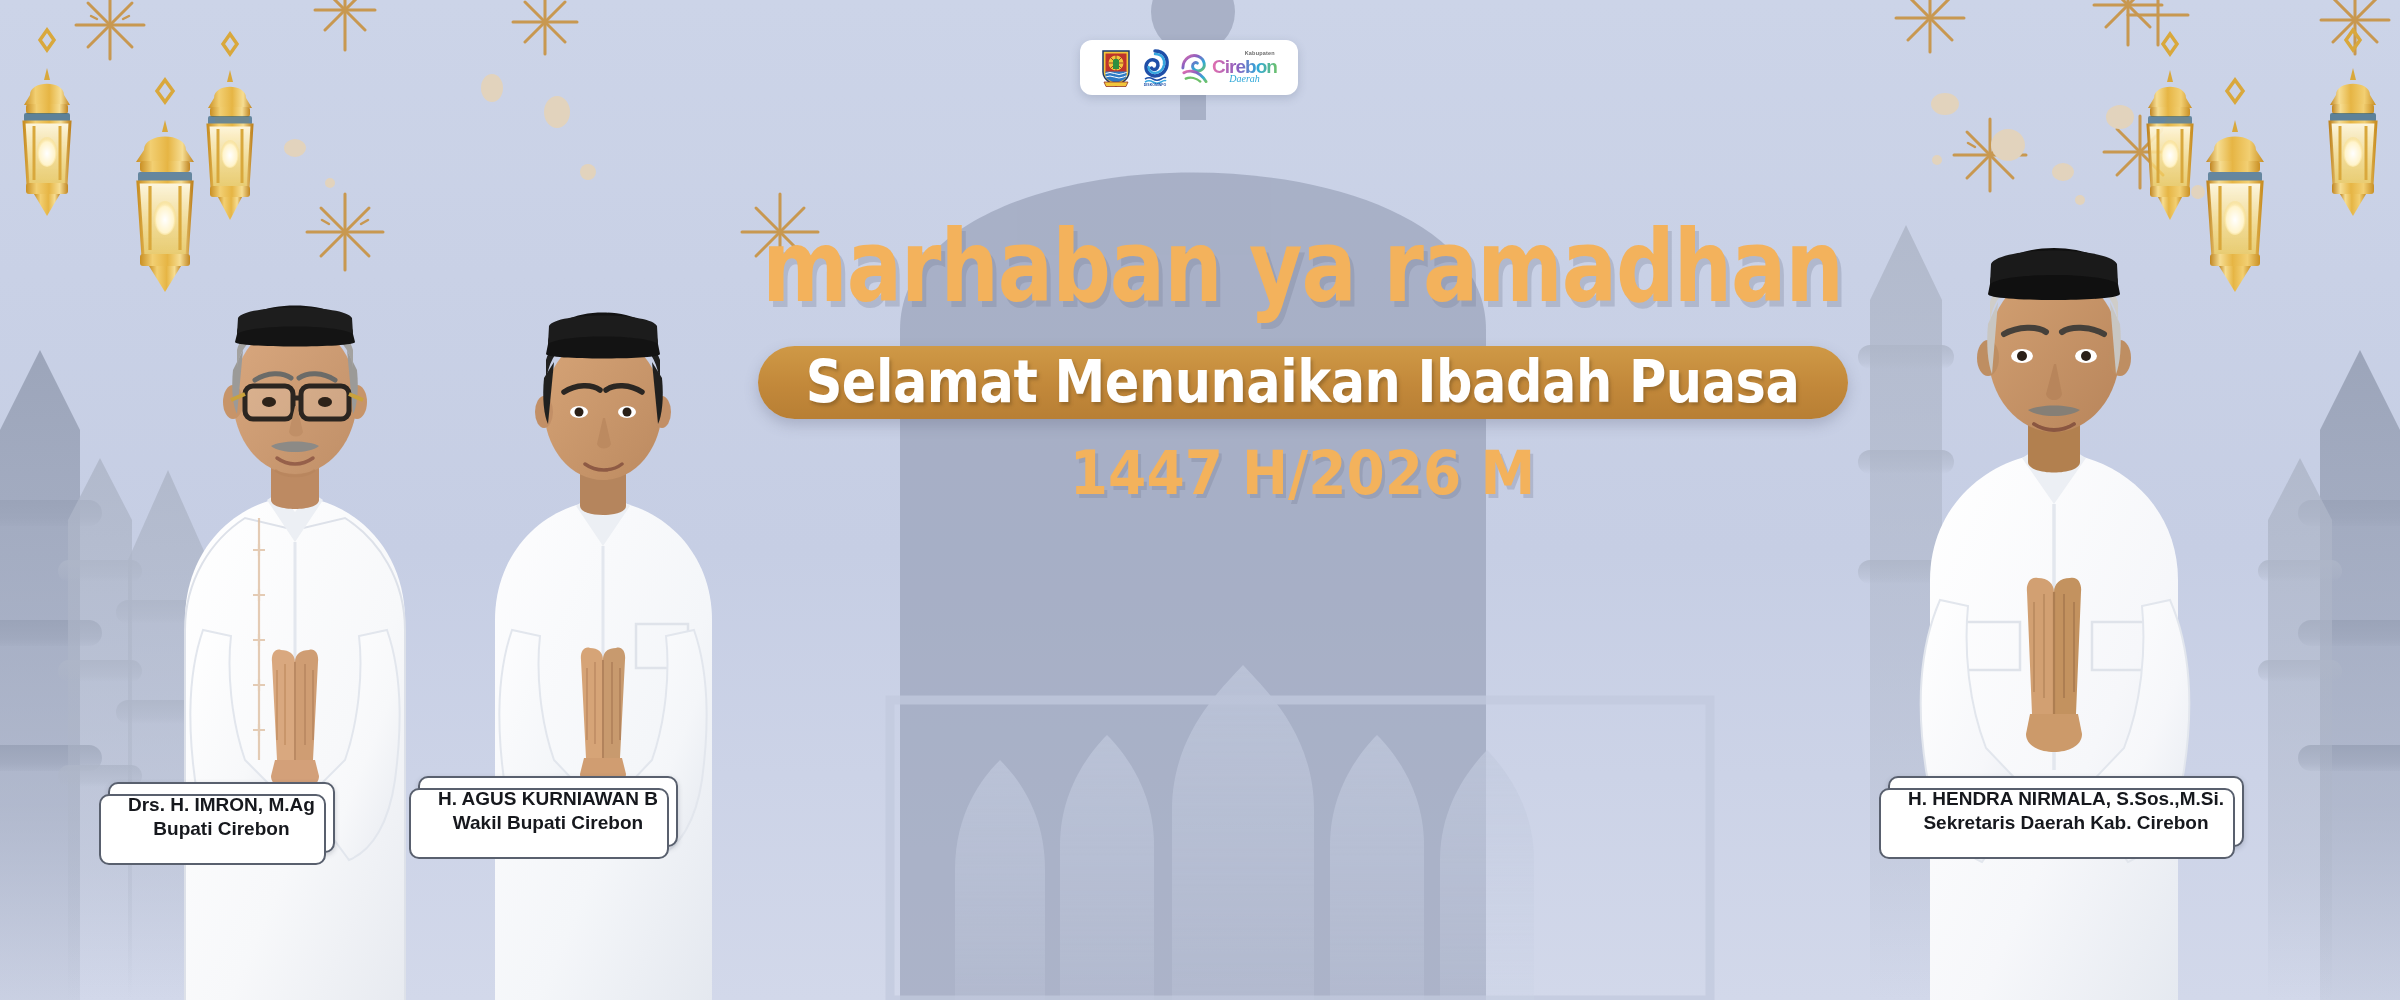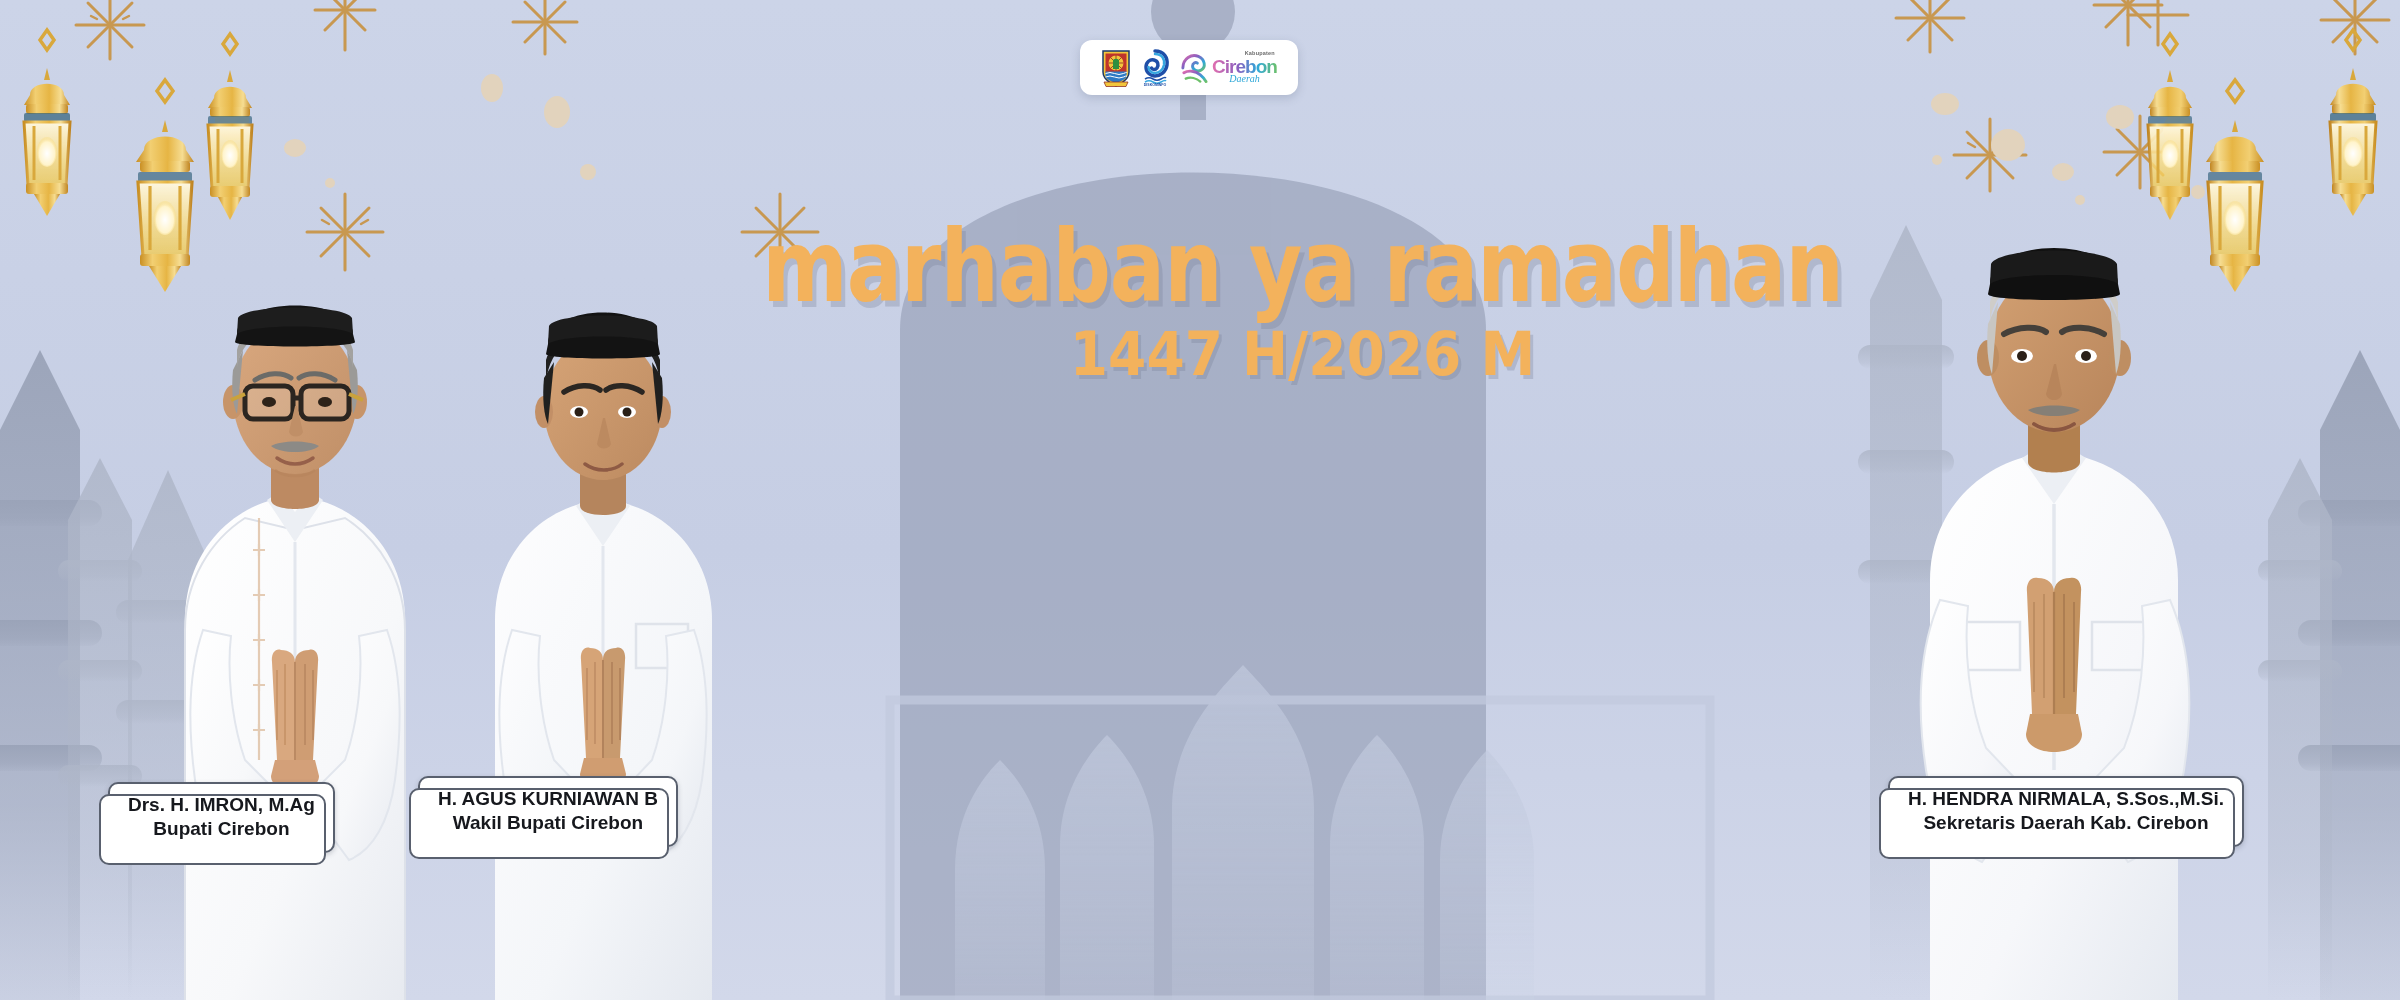--- a/index.html
+++ b/index.html
@@ -476,20 +476,23 @@
       <span style="display:flex;flex-direction:column;line-height:1;">
         <span style="font-size:5.5px;font-weight:700;color:#6b6b6b;letter-spacing:.2px;align-self:flex-end;margin-right:2px;">Kabupaten</span>
         <span style="font-size:19px;font-weight:700;letter-spacing:-1px;background:linear-gradient(90deg,#e36fae,#8a5fc0 40%,#2fa8d8 70%,#6dc06a);-webkit-background-clip:text;background-clip:text;color:transparent;">Cirebon</span>
         <span style="font-size:10px;font-style:italic;color:#2fa8d8;align-self:center;margin-top:-2px;font-family:'Liberation Serif',serif;">Daerah</span>
       </span>
     </span>
   </div>
 
   <div class="headline-block">
     <div class="marhaban">marhaban ya ramadhan</div>
+    <div class="pill">
+      <span class="pill-text">Selamat Menunaikan Ibadah Puasa</span>
+    </div>
     <div class="year">1447 H/2026 M</div>
   </div>
 
   <div class="person" style="left:125px; width:340px; height:800px;">
     <svg width="340" height="800" viewBox="0 0 340 800" xmlns="http://www.w3.org/2000/svg">
       <defs>
         <linearGradient id="skinA" x1="0" y1="0" x2="1" y2="1">
           <stop offset="0%" stop-color="#d9a87f"></stop>
             <stop offset="100%" stop-color="#c08f67"></stop>
         </linearGradient>

